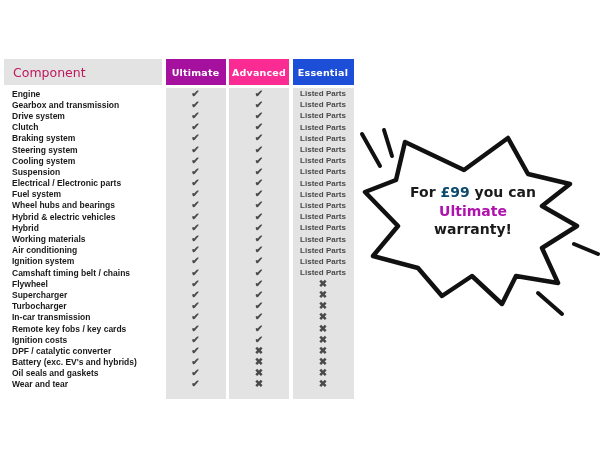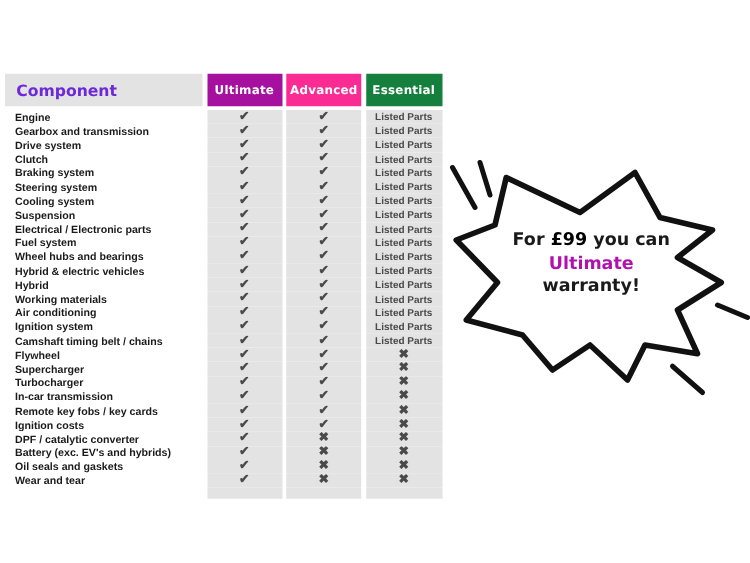--- a/index.html
+++ b/index.html
@@ -2,40 +2,40 @@
 <html><head>
 <meta charset="utf-8">
 <style>
   html,body{margin:0;padding:0;background:#fff;}
   body{width:600px;height:450px;font-family:"Liberation Sans",sans-serif;}
   .stage{position:relative;width:600px;height:450px;background:#fff;overflow:hidden;}
 
   .table-wrap{position:absolute;left:4px;top:59px;}
   .grid{display:grid;grid-template-columns:158px 60px 60px 61px;column-gap:3.5px;}
   .hdr-cell{height:26px;display:flex;align-items:center;}
-  .hdr-component{background:#E3E3E3;color:#6d28d9;font-family:"DejaVu Sans",sans-serif;
-    font-weight:bold;font-size:12.5px;padding-left:9px;}
+  .hdr-component{background:#E3E3E3;color:#be185d;font-family:"DejaVu Sans",sans-serif;
+    font-weight:normal;font-size:12.5px;padding-left:9px;}
   .hdr-col{color:#fff;font-weight:bold;font-size:9.5px;justify-content:center;
     font-family:"DejaVu Sans",sans-serif;letter-spacing:.2px;}
   .hdr-ultimate{background:#A5109E;}
   .hdr-advanced{background:#FB2B94;}
-  .hdr-essential{background:#15803d;}
+  .hdr-essential{background:#1d4ed8;}
   .tbody{margin-top:3px;}
   .cell{height:11.2px;display:flex;align-items:center;overflow:hidden;}
   .name-cell{font-size:8.5px;font-weight:bold;color:#1A1A1A;padding-left:8px;white-space:nowrap;}
   .val-cell{background:#E3E3E3;justify-content:center;color:#4A4A4A;font-weight:bold;}
   .mark{font-size:10px;line-height:10px;}
   .listed{font-size:8px;text-align:right;}
   .pad-name{height:9px;}
   .pad-cell{height:9px;background:#E3E3E3;}
 
   .burst-svg{position:absolute;left:356px;top:118px;width:244px;height:202px;}
   .burst-text{position:absolute;left:392px;top:183px;width:162px;text-align:center;
     font-family:"DejaVu Sans",sans-serif;font-weight:bold;font-size:14px;line-height:18.5px;color:#1A1A1A;}
-  .seg-price{color:#000000;}
+  .seg-price{color:#0c4a6e;}
   .seg-brand{color:#B112AE;}
 </style>
 </head>
 <body>
 
 <div class="stage">
 
   <div class="table-wrap">
     <div class="grid">
       <div class="hdr-cell hdr-component">Component</div>

